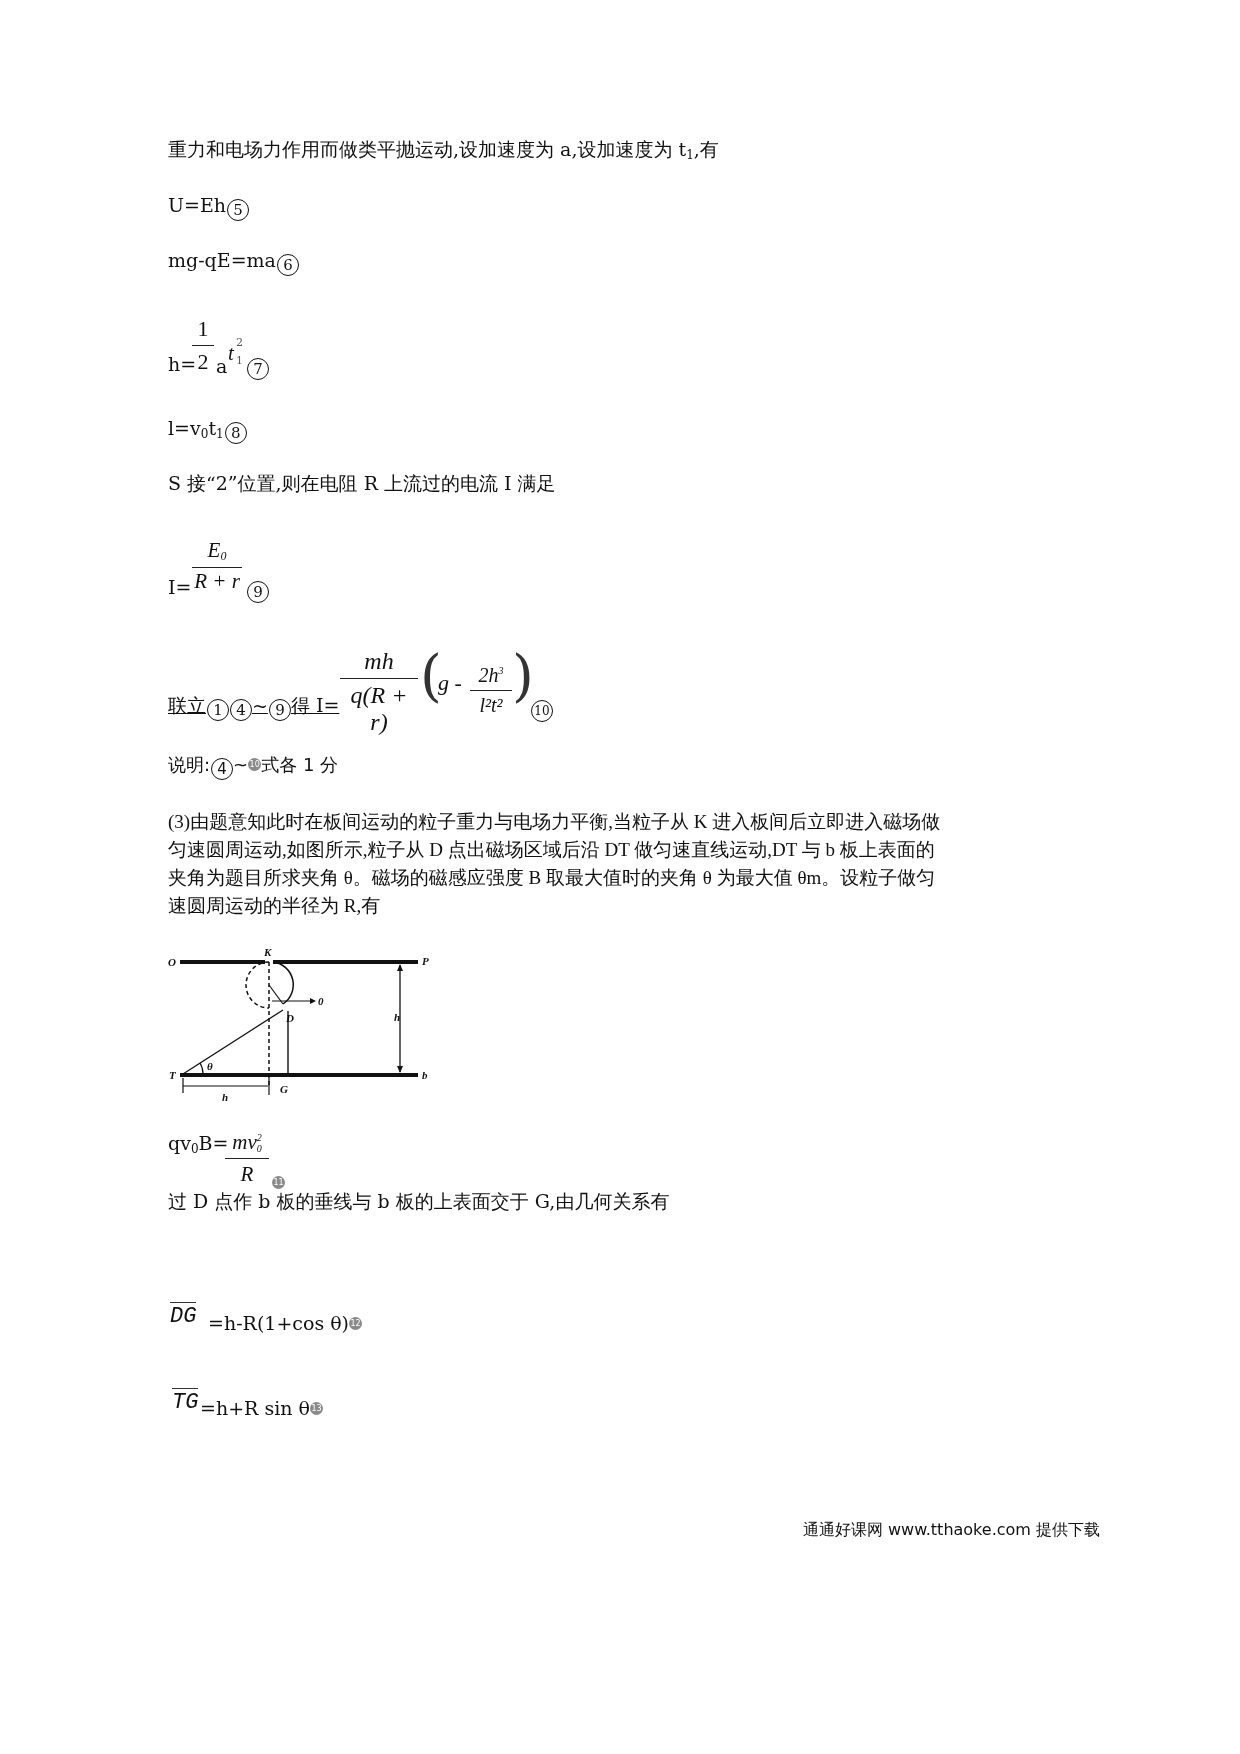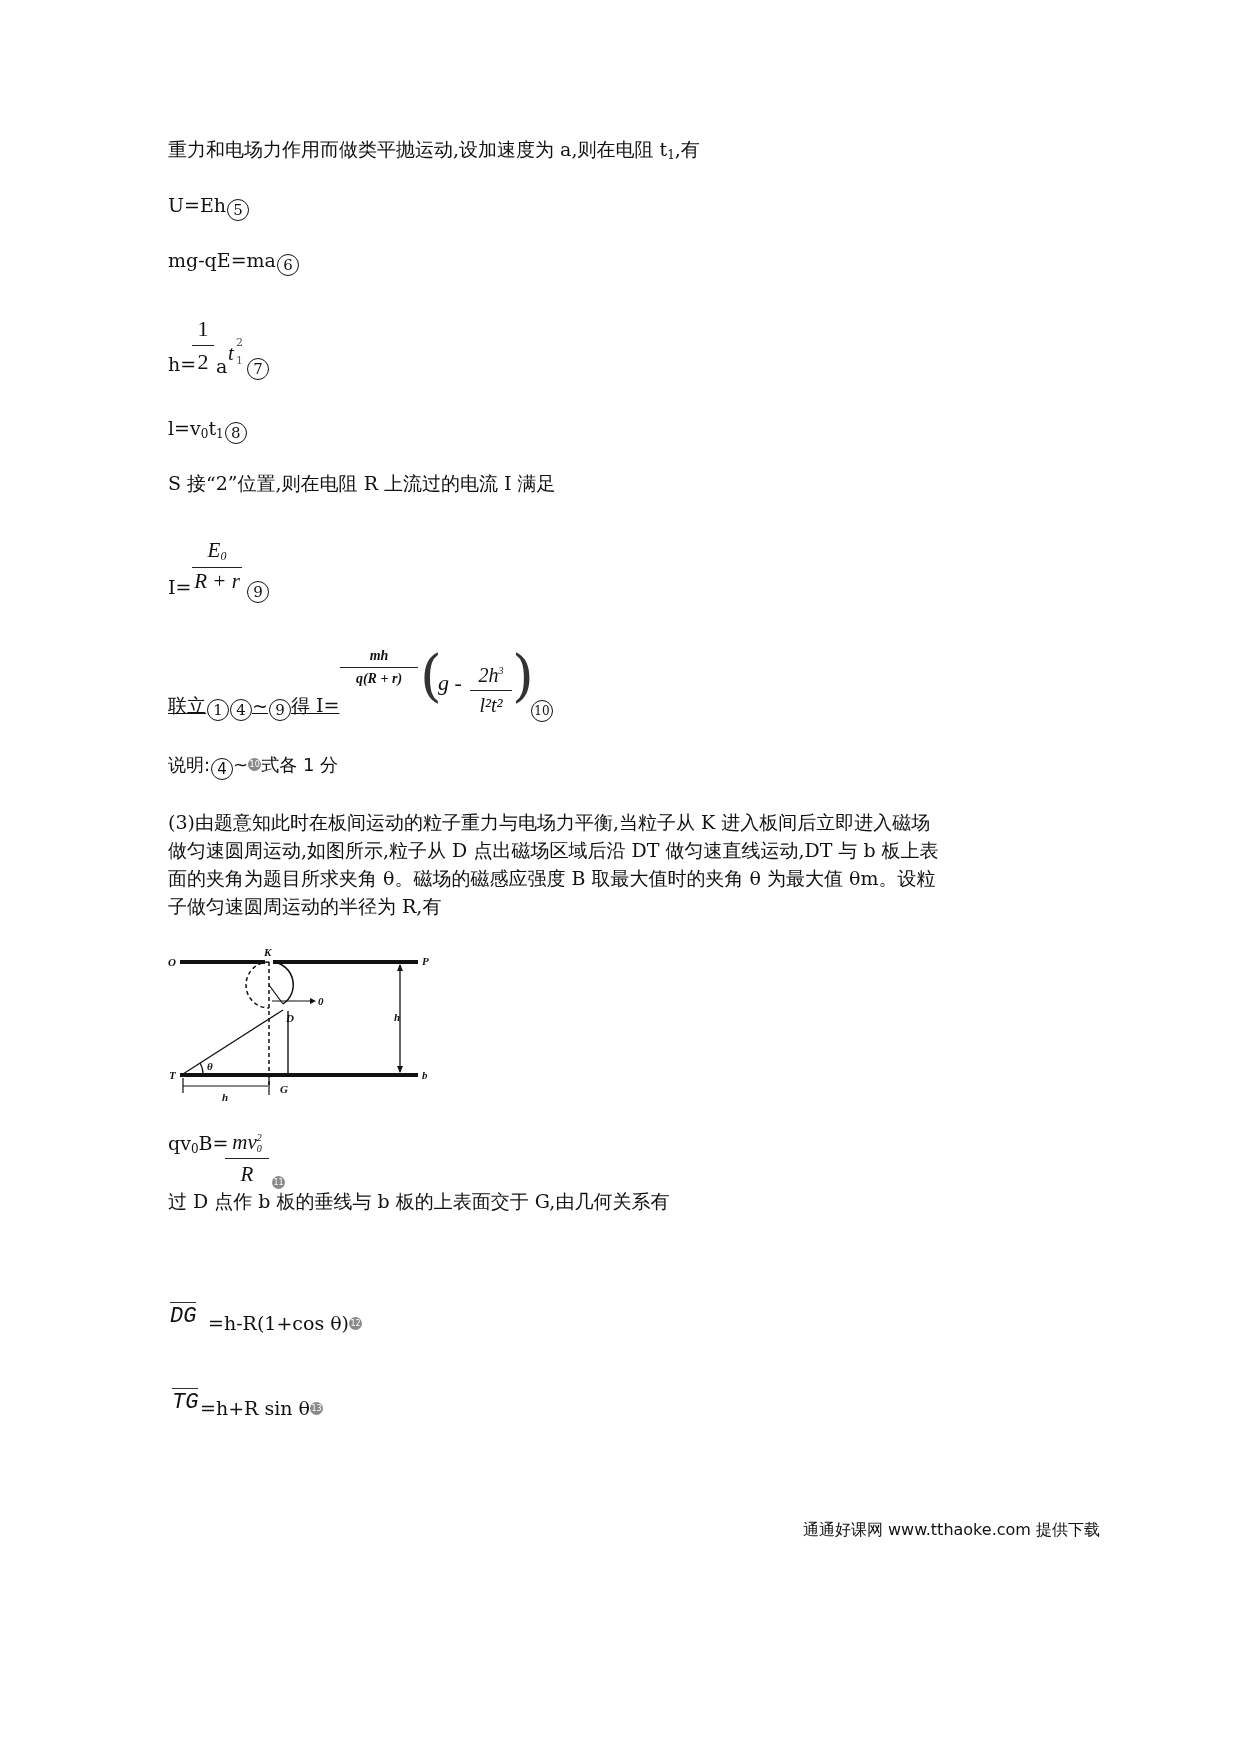--- a/index.html
+++ b/index.html
@@ -8,31 +8,31 @@
     .ln { position: absolute; left: 168px; font-size: 19px; white-space: nowrap; line-height: 1; }
     .circ { display: inline-block; width: 20px; height: 20px; border: 1.3px solid #111; border-radius: 50%;
             text-align: center; line-height: 20px; font-size: 15px; vertical-align: -3px; margin-left: 1px; }
     .circ-s { display: inline-block; width: 13px; height: 13px; border-radius: 50%; background: #8a8a8a; color:#fff;
               font-size: 8px; line-height: 13px; text-align: center; vertical-align: 4px; font-family: "DejaVu Sans", sans-serif; }
     sub { font-size: 12px; vertical-align: -3px; }
     .frac { position: absolute; text-align: center; font-family: "Liberation Serif", serif; }
     .frac .num, .frac .den { display: block; font-style: italic; }
     .frac .bar { display: block; border-top: 1.4px solid #222; margin: 3px 0; }
     .it { font-style: italic; font-family: "Liberation Serif", serif; }
-    .para { position: absolute; left: 168px; width: 780px; font-size: 19px; line-height: 28px; }
+    .para { position: absolute; left: 168px; width: 780px; font-size: 19px; line-height: 28px; font-family: Liberation Serif, serif; }
     .footer { position: absolute; left: 0; width: 1100px; text-align: right; top: 1520px; font-size: 16px;
               font-family: "DejaVu Sans", sans-serif; }
     .over { position: absolute; font-family: Liberation Mono, monospace; font-style: italic; font-size: 22px;
             border-top: 1.3px solid #333; padding-top: 1px; }
   </style>
 </head>
 <body>
 
 <div class="ln" style="top:140px;">
-  <span>重力和电场力作用而做类平抛运动,设加速度为 a,则在电阻 t</span><sub>1</sub><span>,有</span>
+  <span>重力和电场力作用而做类平抛运动,设加速度为 a,设加速度为 t</span><sub>1</sub><span>,有</span>
 </div>
 
 <div class="ln" style="top:196px;">
   <span>U=Eh</span><span class="circ">5</span>
 </div>
 
 <div class="ln" style="top:251px;">
   <span>mg-qE=ma</span><span class="circ">6</span>
 </div>
 
@@ -63,21 +63,21 @@
     <span class="bar"></span>
     <span class="den" style="margin-top:-2px;">R + r</span>
   </div>
   <span class="ln" style="left:246px; top:578px;"><span class="circ">9</span></span>
 </div>
 
 <div>
   <div class="ln" style="top:696px;text-decoration:underline;">
     <span>联立</span><span class="circ">1</span><span class="circ">4</span><span>~</span><span class="circ">9</span><span>得 I=</span>
   </div>
-  <div class="frac" style="left:340px; top:648px; width:78px; font-size:14px;font-weight:bold;">
+  <div class="frac" style="left:340px; top:648px; width:78px; font-size:24px;">
     <span class="num">mh</span>
     <span class="bar"></span>
     <span class="den">q(R + r)</span>
   </div>
   <span class="ln" style="left:420px; top:648px; font-size:56px; font-weight:100; color:#333;">(</span>
   <span class="ln it" style="left:438px; top:672px; font-size:22px;">g -</span>
   <div class="frac" style="left:470px; top:664px; width:42px; font-size:20px;text-align:center;">
     <span class="num"><span>2h</span><sup style="font-size:10px;">3</sup></span>
     <span class="bar"></span>
     <span class="den">l²t²</span>

